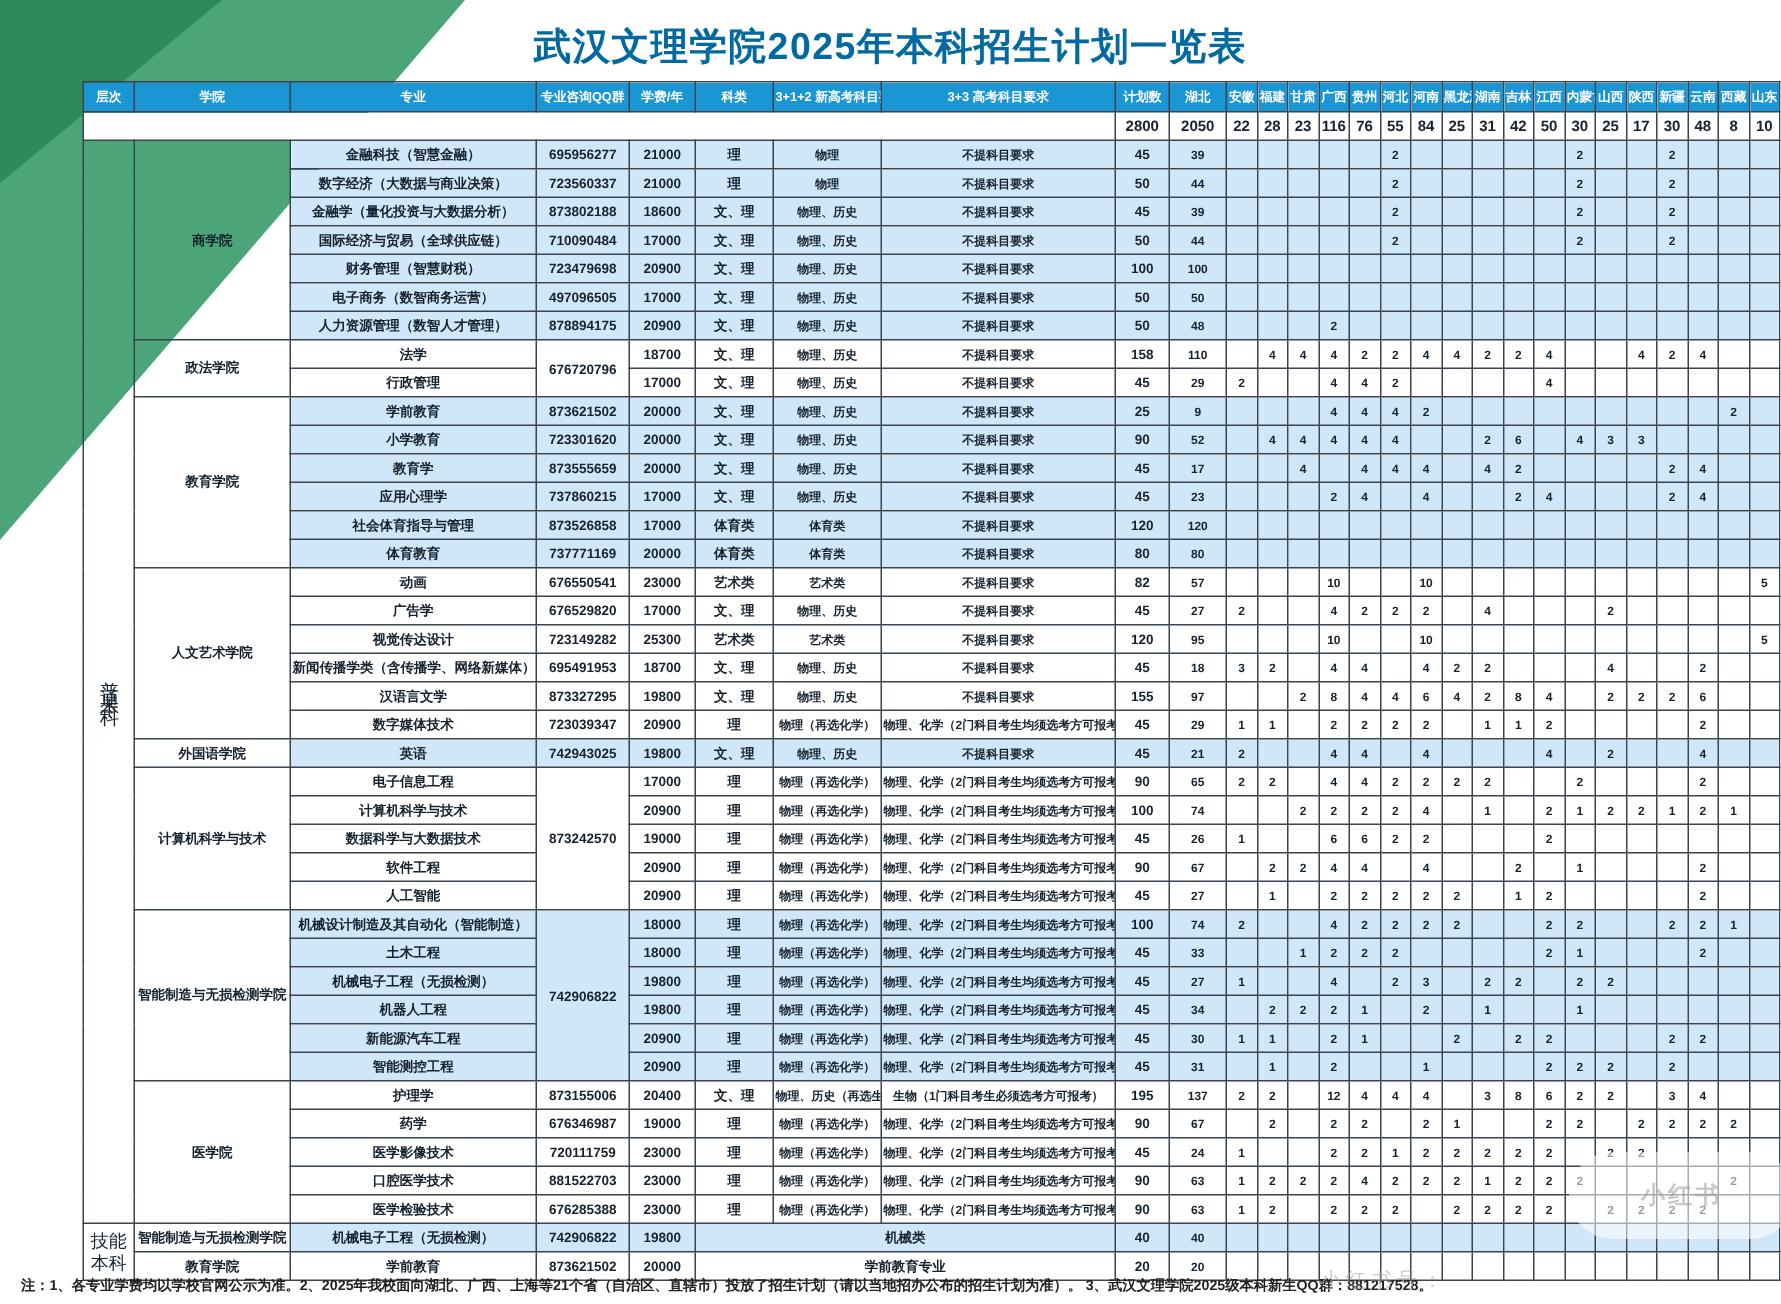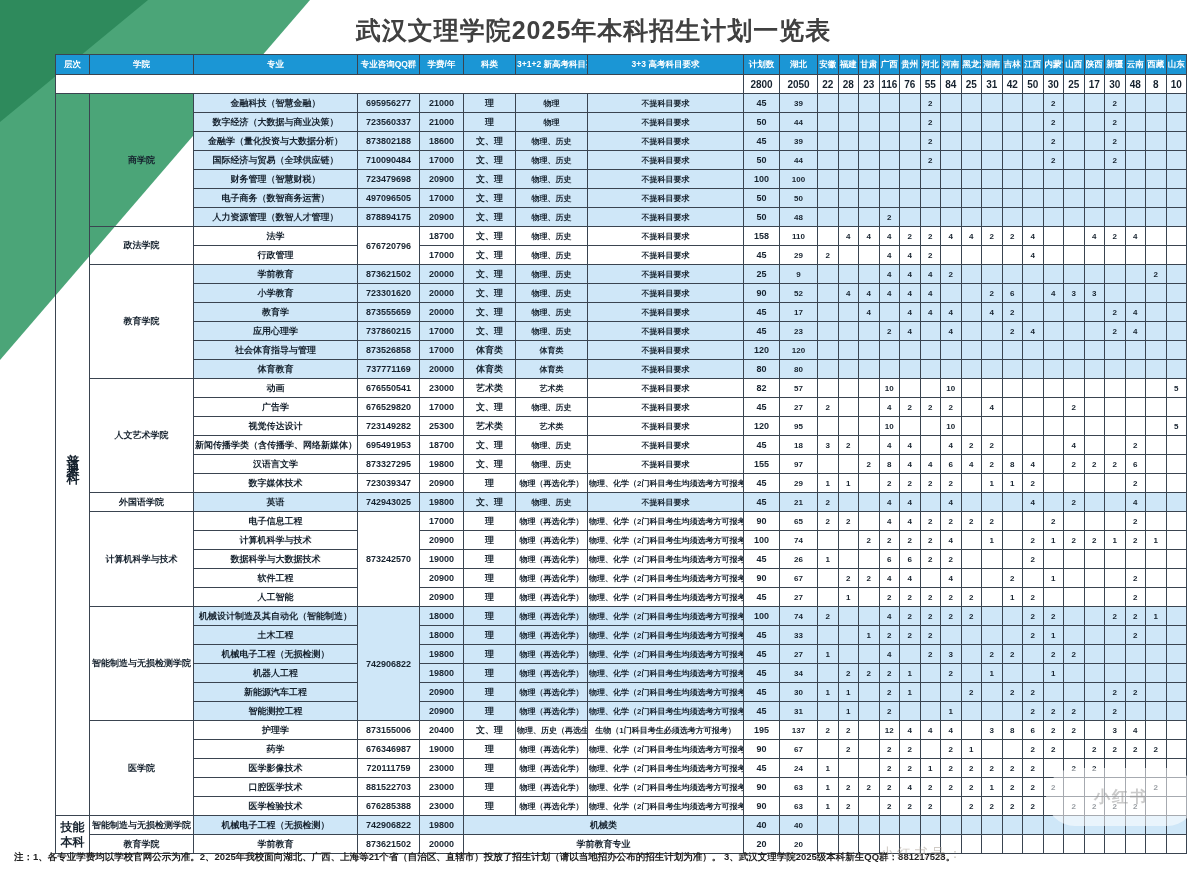--- a/index.html
+++ b/index.html
@@ -3,31 +3,31 @@
 <meta charset="utf-8">
 <style>
   html,body{margin:0;padding:0;background:#fff;}
   body{width:1187px;height:869px;position:relative;overflow:hidden;
        font-family:"Liberation Sans","DejaVu Sans",sans-serif;color:#16222e;}
   .green-big{position:absolute;left:0;top:0;width:330px;height:360px;z-index:0;
        background:#4ba578;clip-path:polygon(0 0,310px 0,0 360px);}
   .green-small{position:absolute;left:0;top:0;width:160px;height:130px;z-index:1;
        background:#2e8a5c;clip-path:polygon(0 0,148px 0,0 122px);}
   .page-title{position:absolute;left:0;top:14px;width:1187px;text-align:center;z-index:3;
-       font-size:25px;font-weight:bold;letter-spacing:1px;color:#404040;}
+       font-size:25px;font-weight:bold;letter-spacing:1px;color:#0369a1;}
   .tbl-wrap{position:absolute;left:11px;top:54px;z-index:2;}
   table{border-collapse:collapse;table-layout:fixed;width:1168px;margin-left:44px;}
   td,th{border:1px solid #3a4450;overflow:hidden;white-space:nowrap;
        text-align:center;vertical-align:middle;padding:0 1px;box-sizing:border-box;}
   thead th{background:#1b96d5;color:#fff;font-size:8.5px;font-weight:bold;height:20px;}
   tr{height:19px;}
   .totals td{background:#fff;font-size:10px;font-weight:bold;}
   td{font-size:9px;font-weight:bold;background:#fff;}
   td.shade{background:#cfe7f8;}
-  td.level-cell{background:transparent;font-size:13px;font-weight:bold;}
+  td.level-cell{background:transparent;font-size:13px;font-weight:normal;}
   td.level-vert{writing-mode:vertical-rl;text-orientation:upright;letter-spacing:6px;padding:8px 0;}
   td.level-wrap{white-space:normal;line-height:1.25;font-size:12px;}
   td.college{background:transparent;}
   td.small{font-size:8px;}
   td.req33{font-size:8px;}
   .footnote{position:absolute;left:14px;top:851px;z-index:3;font-size:9.5px;font-weight:bold;color:#222;}
   .wm-pill{position:absolute;left:1046px;top:768px;width:150px;height:58px;z-index:4;
        background:rgba(255,255,255,.55);border-radius:29px;display:flex;align-items:center;
        justify-content:center;font-size:16px;color:rgba(150,150,150,.5);font-weight:bold;letter-spacing:2px;}
   .wm-text{position:absolute;left:880px;top:845px;z-index:4;font-size:14px;

